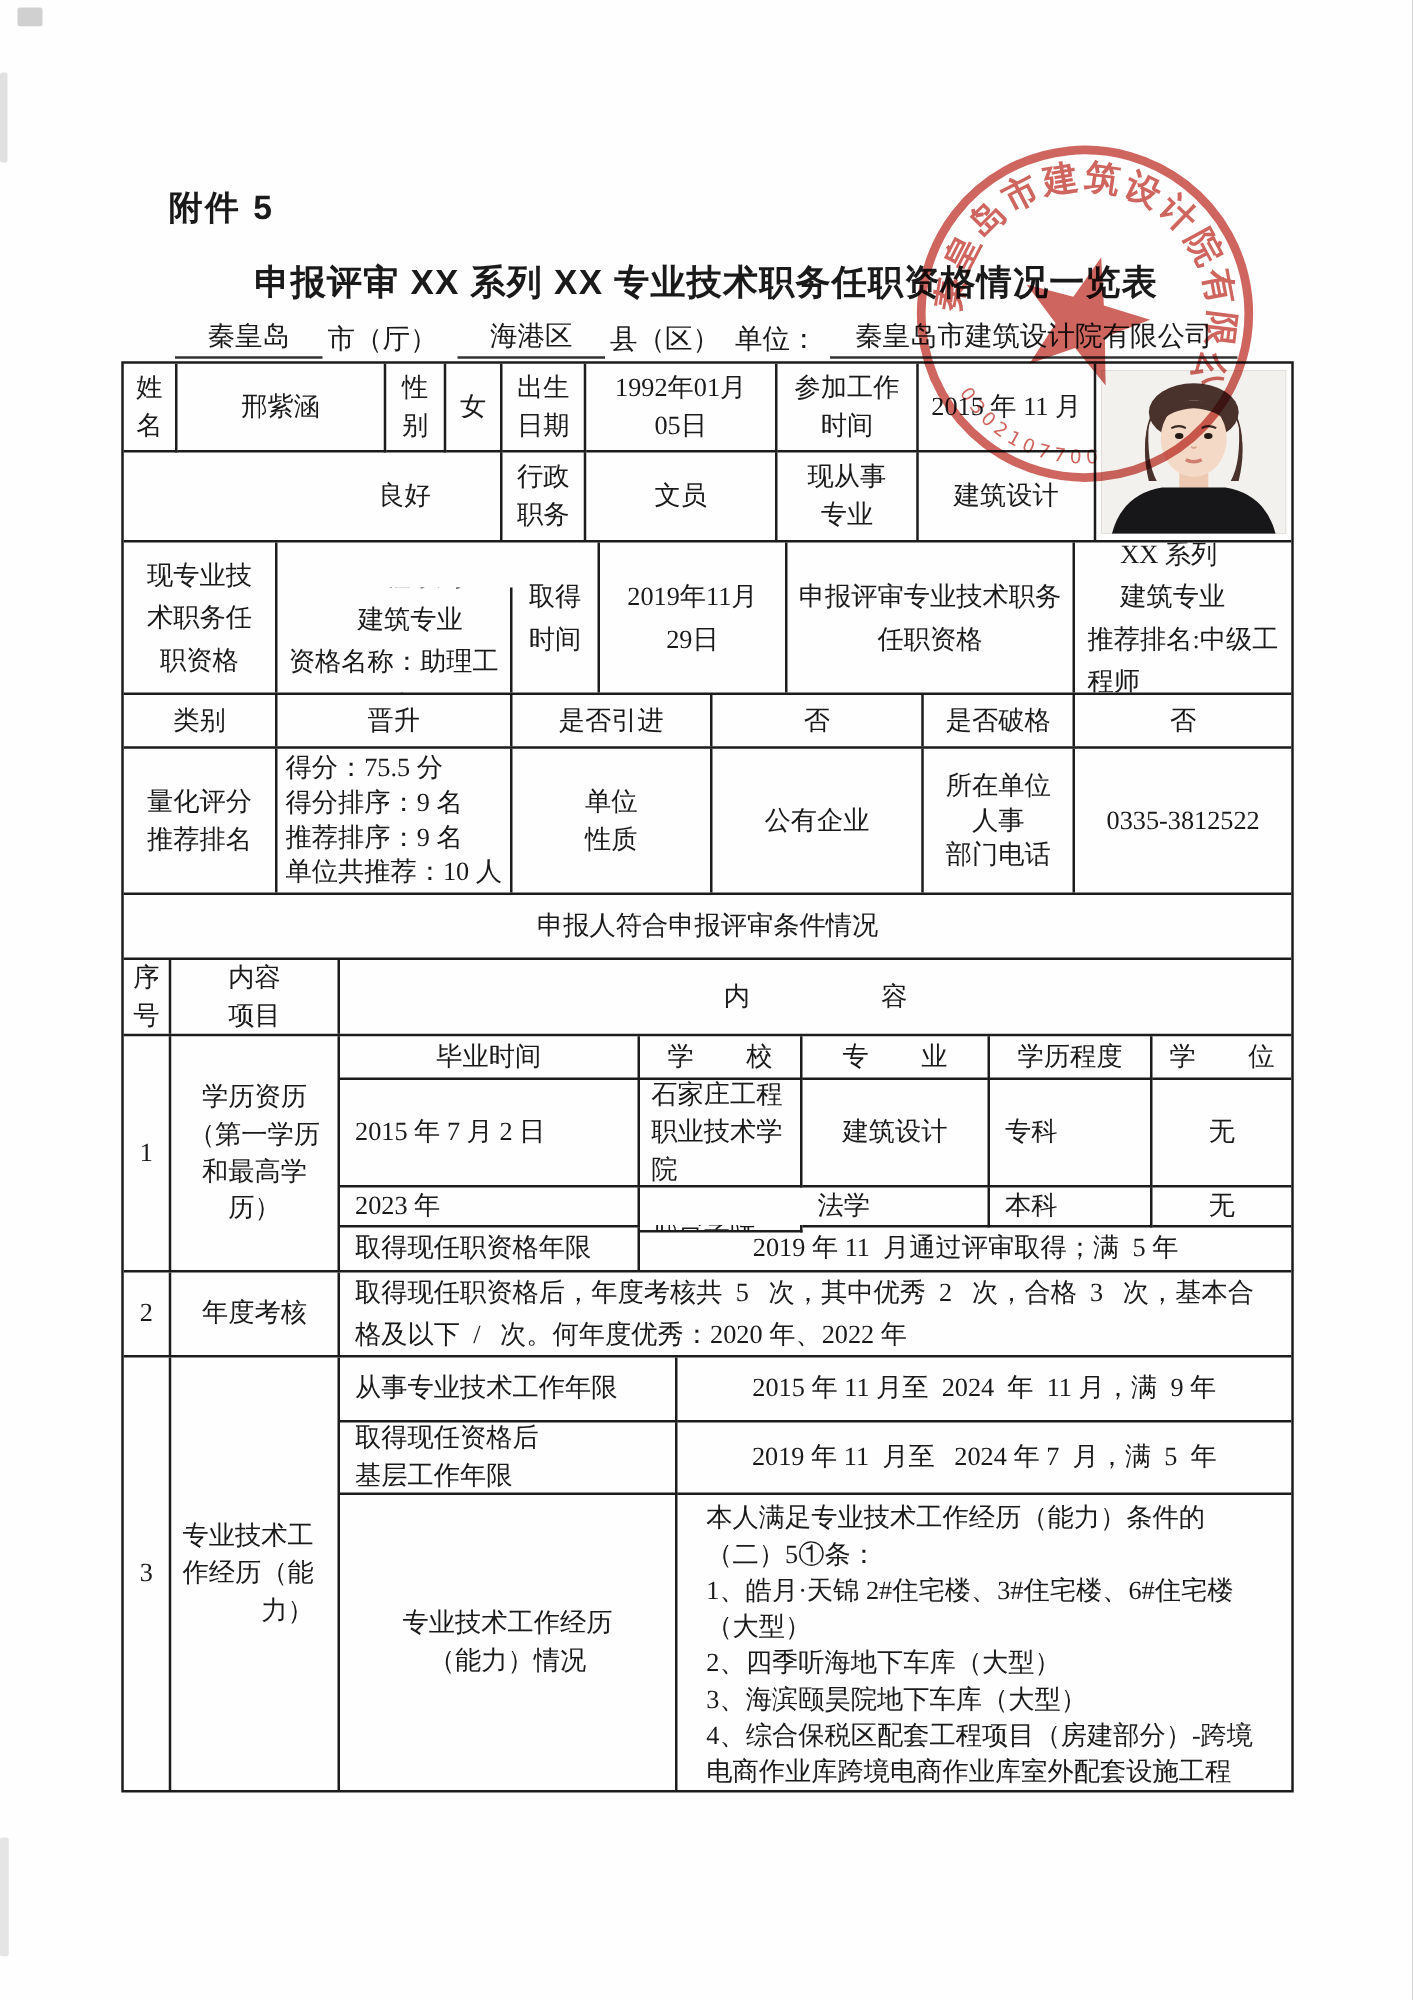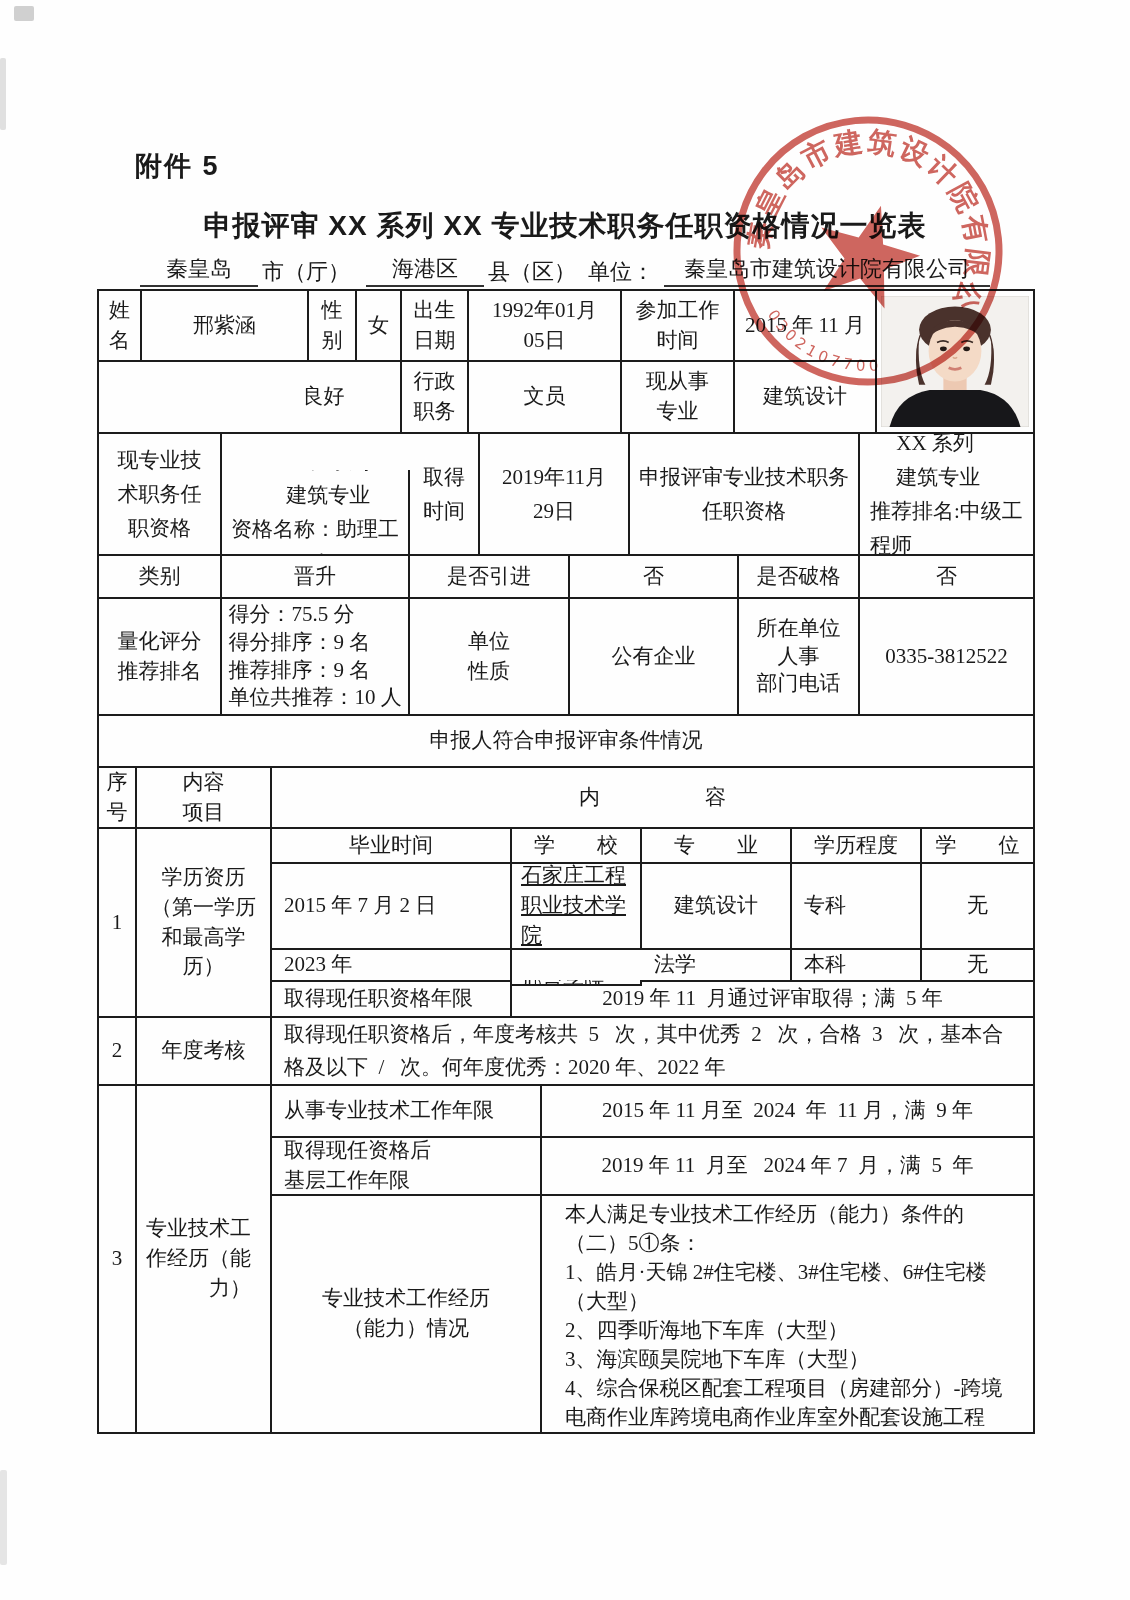--- a/index.html
+++ b/index.html
@@ -4,21 +4,21 @@
 <style>
   * { margin:0; padding:0; box-sizing:border-box; }
   body { background:#888; font-family:"Liberation Serif","DejaVu Serif",serif; }
   .page { position:relative; width:1130px; height:1600px; background:#fefefe; overflow:hidden; margin:0 auto; color:#1a1a1a; }
 
   
   .scan-mark { position:absolute; background:#9a9a9a; opacity:.45; border-radius:2px; }
 
   .attachment { position:absolute; left:135px; top:148px; font-family:"Liberation Sans","DejaVu Sans",sans-serif; font-weight:bold; font-size:27px; letter-spacing:2px; }
   .doc-title { position:absolute; left:0; top:207px; width:1130px; text-align:center; font-family:Liberation Sans, sans-serif; font-weight:bold; font-size:28px; letter-spacing:1px; }
-  .org-line { position:absolute; left:0; top:254px; width:1130px; display:flex; justify-content:center; align-items:flex-end; font-size:22px; white-space:nowrap; }
+  .org-line { position:absolute; left:0; top:254px; width:1130px; display:flex; justify-content:center; align-items:center; font-size:22px; white-space:nowrap; }
   .org-line .seg { margin:0 2px; }
   .u { border-bottom:2px solid #333; padding:0 26px 1px 26px; }
   .u-wide { border-bottom:2px solid #333; padding:0 20px 1px 20px; }
 
   
   .sheet { position:absolute; left:97px; top:289px; width:938px; border:2px solid #1c1c1c; background:transparent; }
   .grp { display:grid; border-bottom:2px solid #1c1c1c; }
   .grp:last-child { border-bottom:none; }
   .cell { display:flex; align-items:center; justify-content:center; text-align:center; font-size:21px; line-height:1.42; white-space:pre-line; padding:2px 4px; overflow:hidden; }
   .br { border-right:2px solid #1c1c1c; }
@@ -179,21 +179,21 @@
 和最高学
 历）</div>
 
       <div class="cell br bb">毕业时间</div>
       <div class="cell br bb">学　　校</div>
       <div class="cell br bb">专　　业</div>
       <div class="cell br bb">学历程度</div>
       <div class="cell bb">学　　位</div>
 
       <div class="cell br bb tl">2015 年 7 月 2 日</div>
-      <div class="cell br bb tl" style="padding-left:9px;padding-right:8px;text-decoration:underline;">石家庄工程职业技术学院</div>
+      <div class="cell br bb tl" style="padding-left:9px;padding-right:8px;">石家庄工程职业技术学院</div>
       <div class="cell br bb">建筑设计</div>
       <div class="cell br bb tl">专科</div>
       <div class="cell bb">无</div>
 
       <div class="cell br bb tl">2023 年</div>
       <div class="cell br bb tl" style="padding-left:9px;margin-top:30px;">邢台学院</div>
       <div class="cell br bb tl">法学</div>
       <div class="cell br bb tl">本科</div>
       <div class="cell bb">无</div>
 

